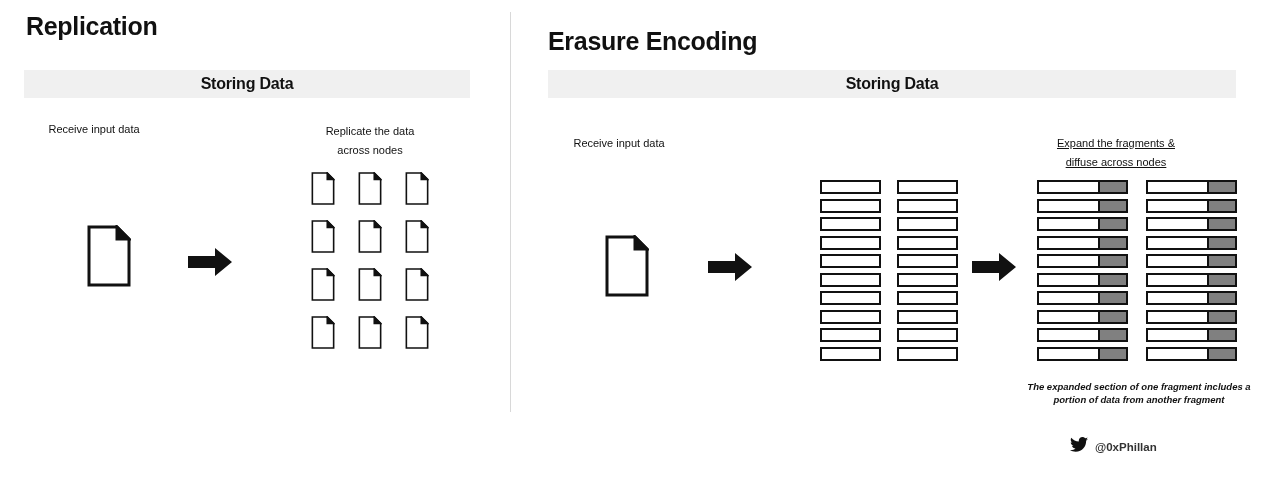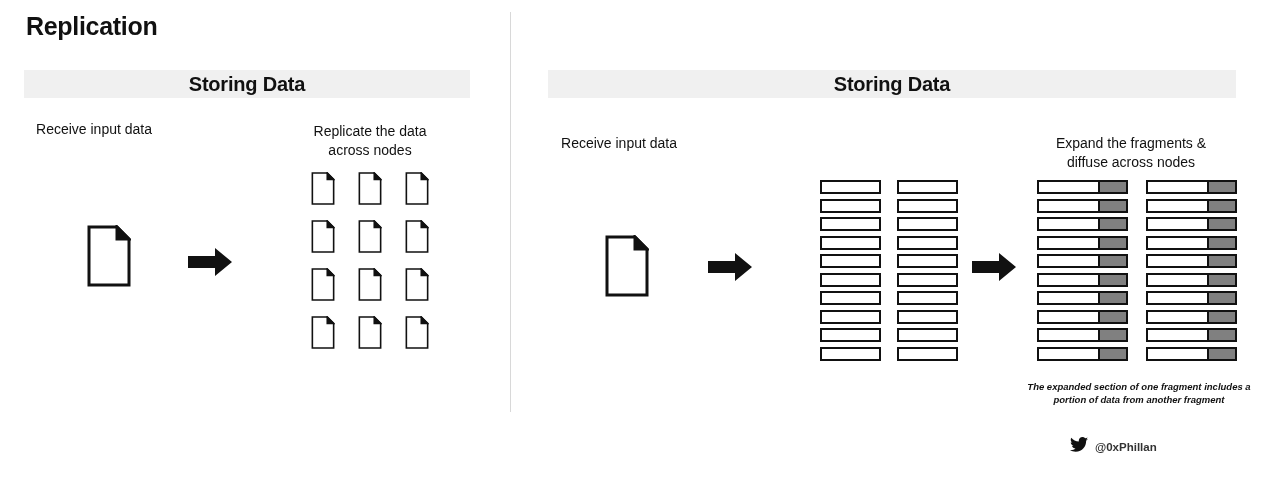--- a/index.html
+++ b/index.html
@@ -42,30 +42,30 @@
     position: absolute;
     height: 28px;
     background: #f0f0f0;
     display: flex;
     align-items: center;
     justify-content: center;
   }
   #panel-left  .section-bar { left: 24px;  top: 70px; width: 446px; }
   #panel-right .section-bar { left: 37px;  top: 70px; width: 688px; }
   .section-bar-label {
-    font-size: 20px;
+    font-size: 16px;
     font-weight: bold;
     color: #111111;
     letter-spacing: -0.2px;
   }
 
   
   .step-label {
     position: absolute;
-    font-size: 14px;
+    font-size: 11px;
     line-height: 19px;
     color: #111111;
     text-align: center;
     white-space: pre-line;
   }
 
   
   .doc-icon { position: absolute; }
   .doc-icon svg { display: block; }
 
@@ -256,29 +256,30 @@
         <path d="M30,2 L42,14 L30,14 Z" fill="#111111" stroke="#111111" stroke-width="3" stroke-linejoin="miter"></path>
       </svg>
     </div>
   </div>
 </div>
 
 <div class="divider"></div>
 
 <div class="panel" id="panel-right">
 
+  <div class="panel-title">Erasure Encoding</div>
 
   <div class="section-bar">
     <span class="section-bar-label">Storing Data</span>
   </div>
 
   <div class="step-label" style="left:33px; top:134px; width:150px;">Receive input data</div>
 
 
-  <div class="step-label" style="left:500px; top:134px; width:240px;">Expand the fragments &amp;
+  <div class="step-label" style="left:485px; top:134px; width:240px;text-decoration:underline;">Expand the fragments &amp;
 diffuse across nodes</div>
 </div>
 
 <div class="doc-icon" style="left:605px; top:235px;">
   <svg width="44" height="62" viewBox="0 0 44 62">
     <path d="M2,2 L30,2 L42,14 L42,60 L2,60 Z" fill="#ffffff" stroke="#111111" stroke-width="3"></path>
     <path d="M30,2 L42,14 L30,14 Z" fill="#111111" stroke="#111111" stroke-width="3" stroke-linejoin="miter"></path>
   </svg>
 </div>
 

